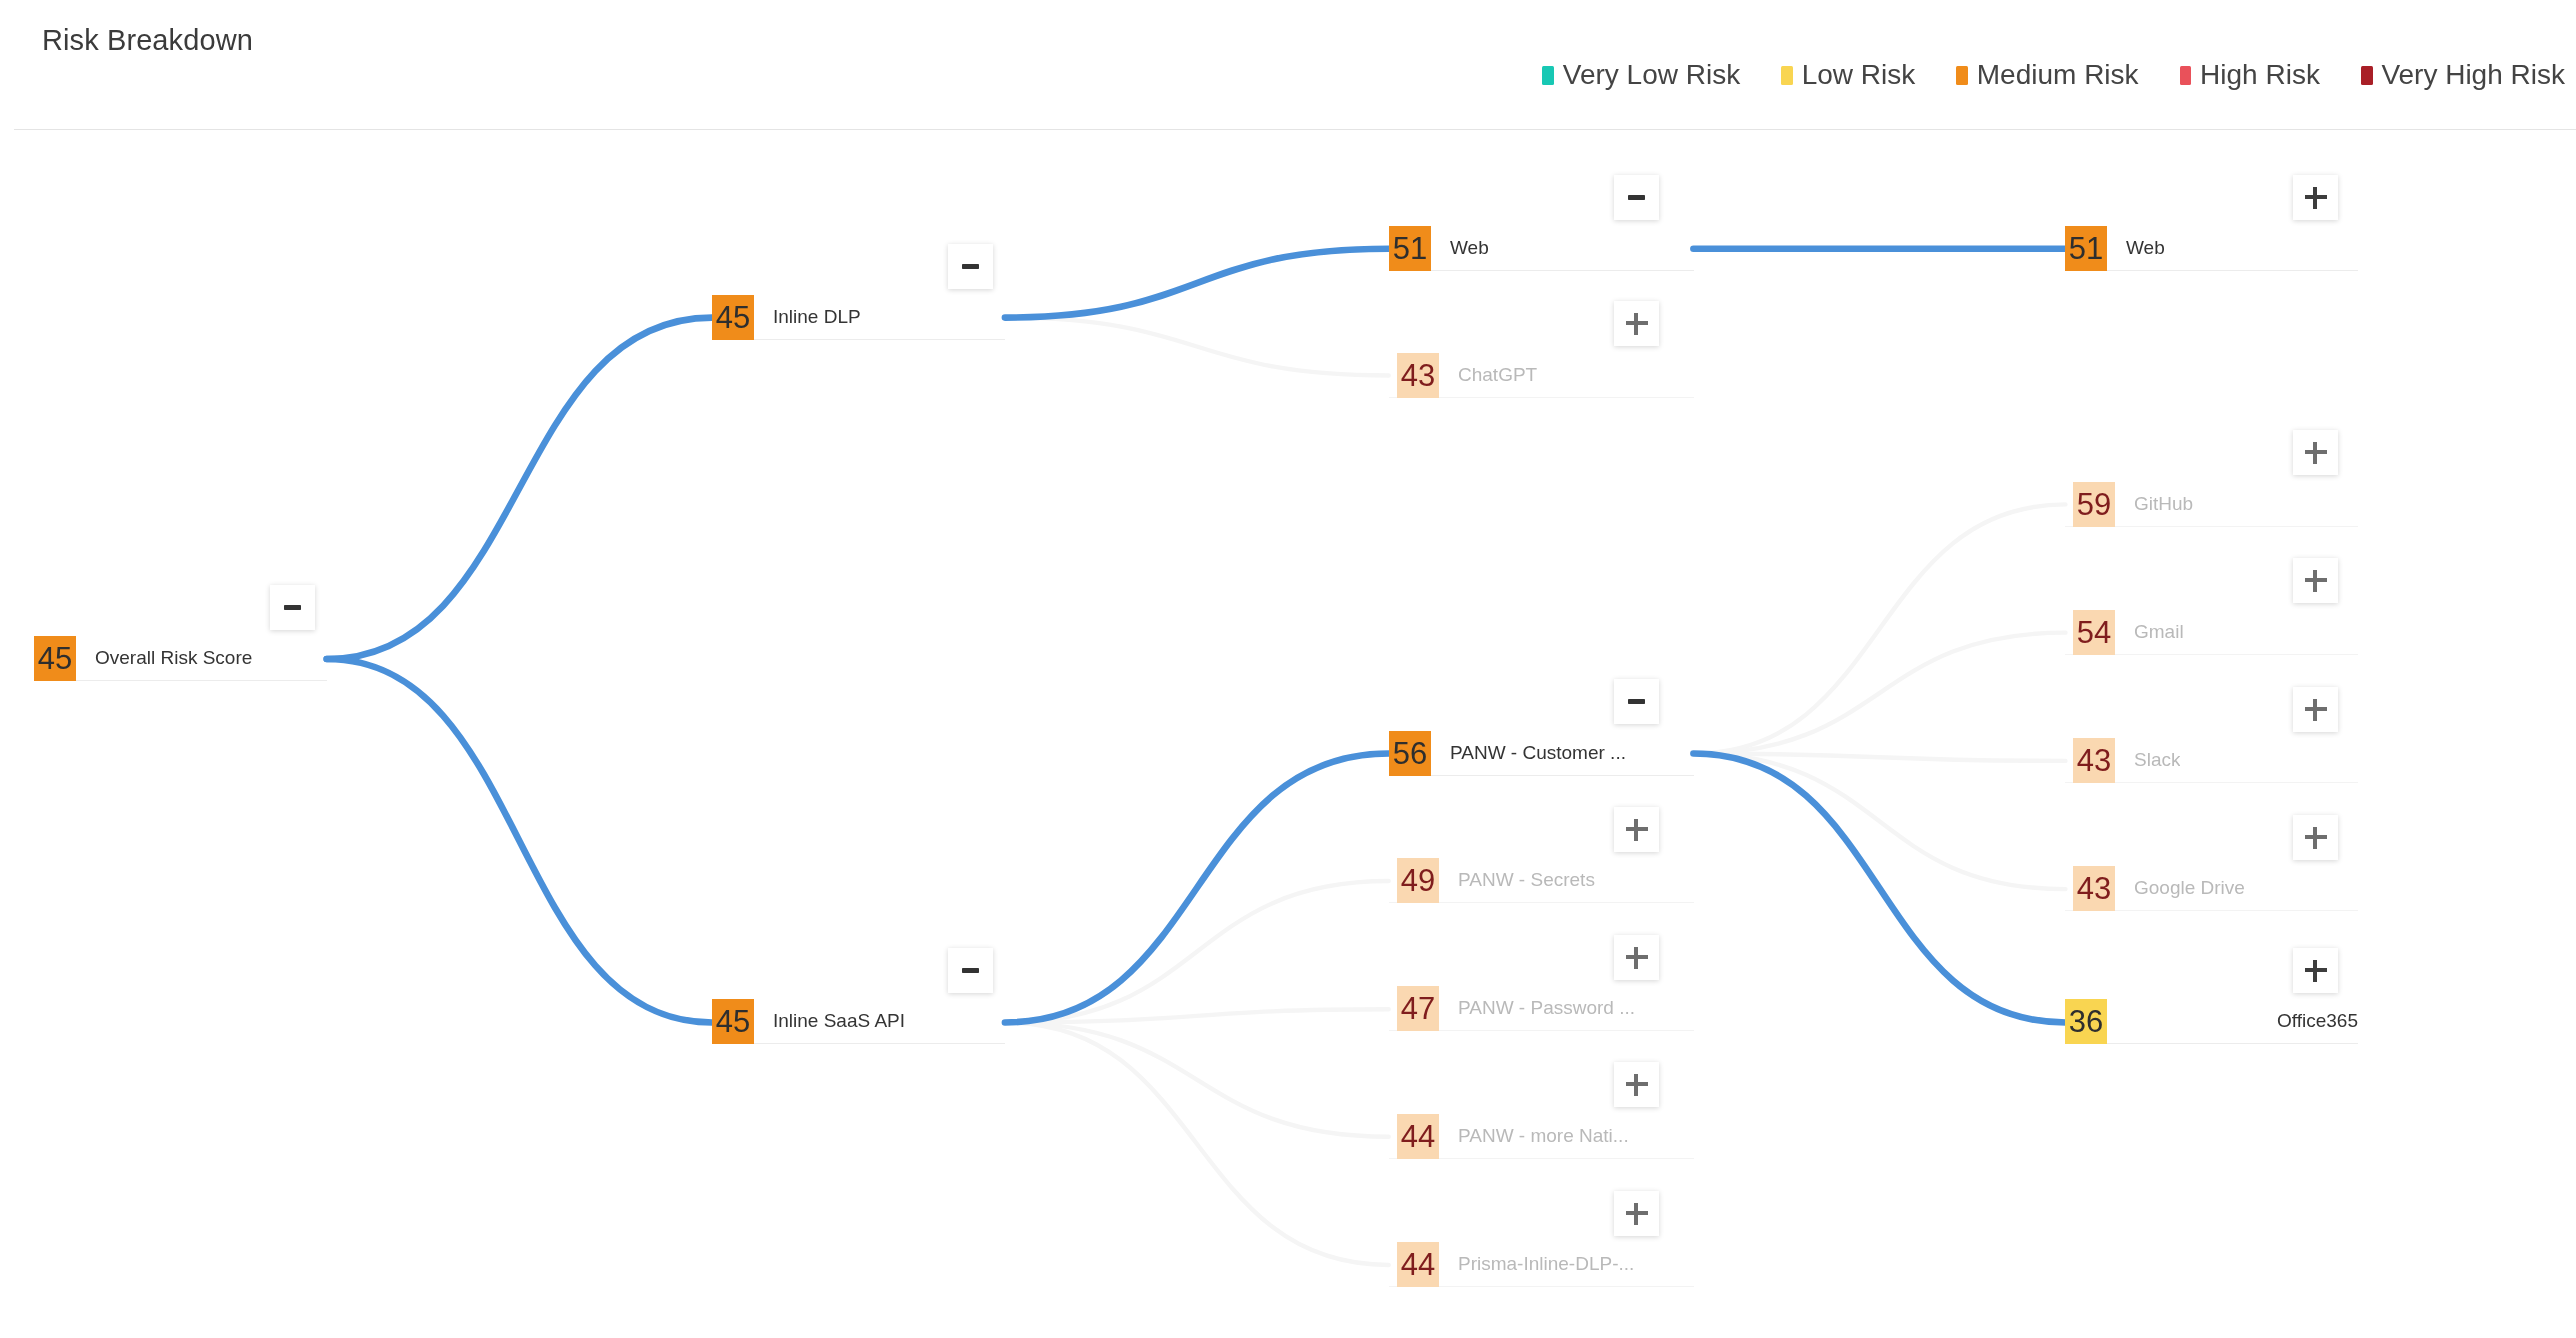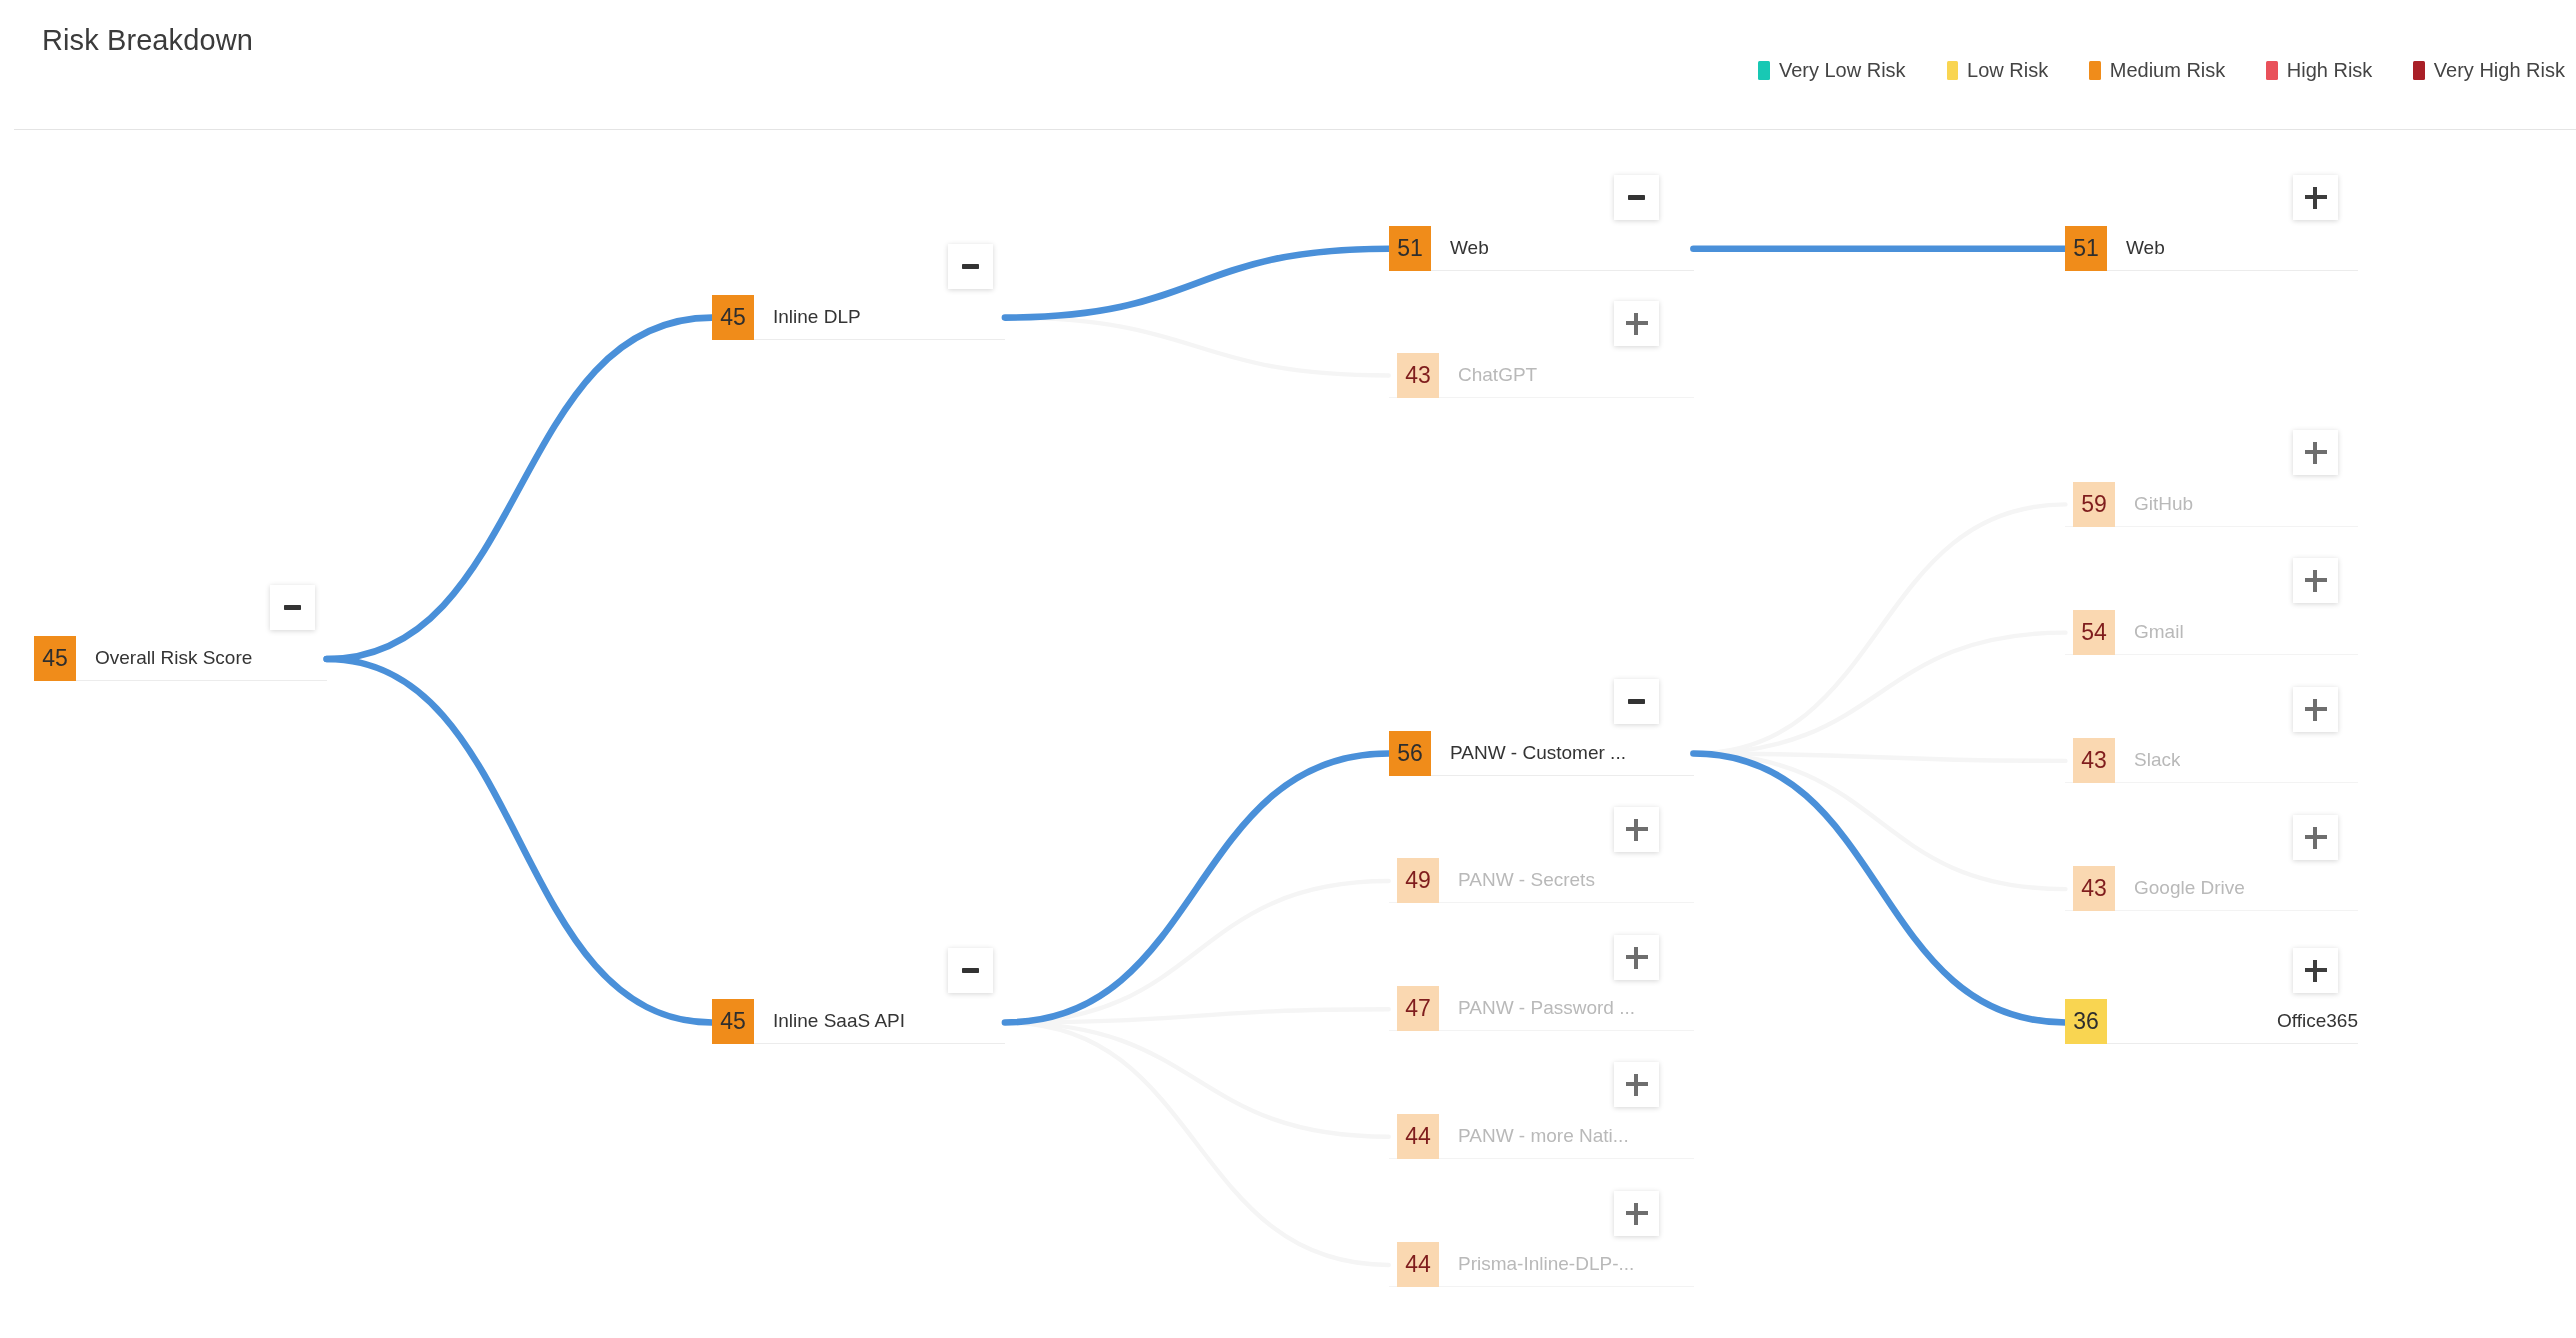--- a/index.html
+++ b/index.html
@@ -25,39 +25,39 @@
   #subtitle {
     position:absolute; left:28px; top:67px;
     font-size:20.5px; color:#9a9a9a; font-weight:400;
   }
   #legend {
     position:absolute; right:25px; top:59px;
     display:flex; align-items:center; gap:41px;
   }
   .legend-item { display:flex; align-items:center; gap:8.8px; }
   .legend-swatch { width:11.7px; height:19px; border-radius:1.5px; display:block; }
-  .legend-label { font-size:20px; color:#444; white-space:nowrap; }
+  .legend-label { font-size:28px; color:#444; white-space:nowrap; }
 
   
   #canvas { position:absolute; left:0; top:130px; width:2576px; height:1209px; }
   #links { position:absolute; left:0; top:0; width:2576px; height:1209px; }
 
   
   .node {
     position:absolute;
     height:45px;
     display:flex; align-items:stretch;
     border-bottom:1.5px solid #ececec;
     background:transparent;
     cursor:pointer;
   }
   .node .score {
     width:42px; min-width:42px; height:45px;
     display:flex; align-items:center; justify-content:center;
-    font-size:23px; color:#2e2e2e; font-weight:400;
+    font-size:31px; color:#2e2e2e; font-weight:400;
   }
   .node .label {
     display:flex; align-items:center;
     padding-left:19px;
     font-size:19px; color:#343434; white-space:nowrap;
     overflow:hidden;
   }
   .node.dim .score { color:#7f1d1d;margin-left:8px; }
   .node.dim .label { color:#b9b9b9; }
   .node.dim { border-bottom-color:#f3f3f3; }

